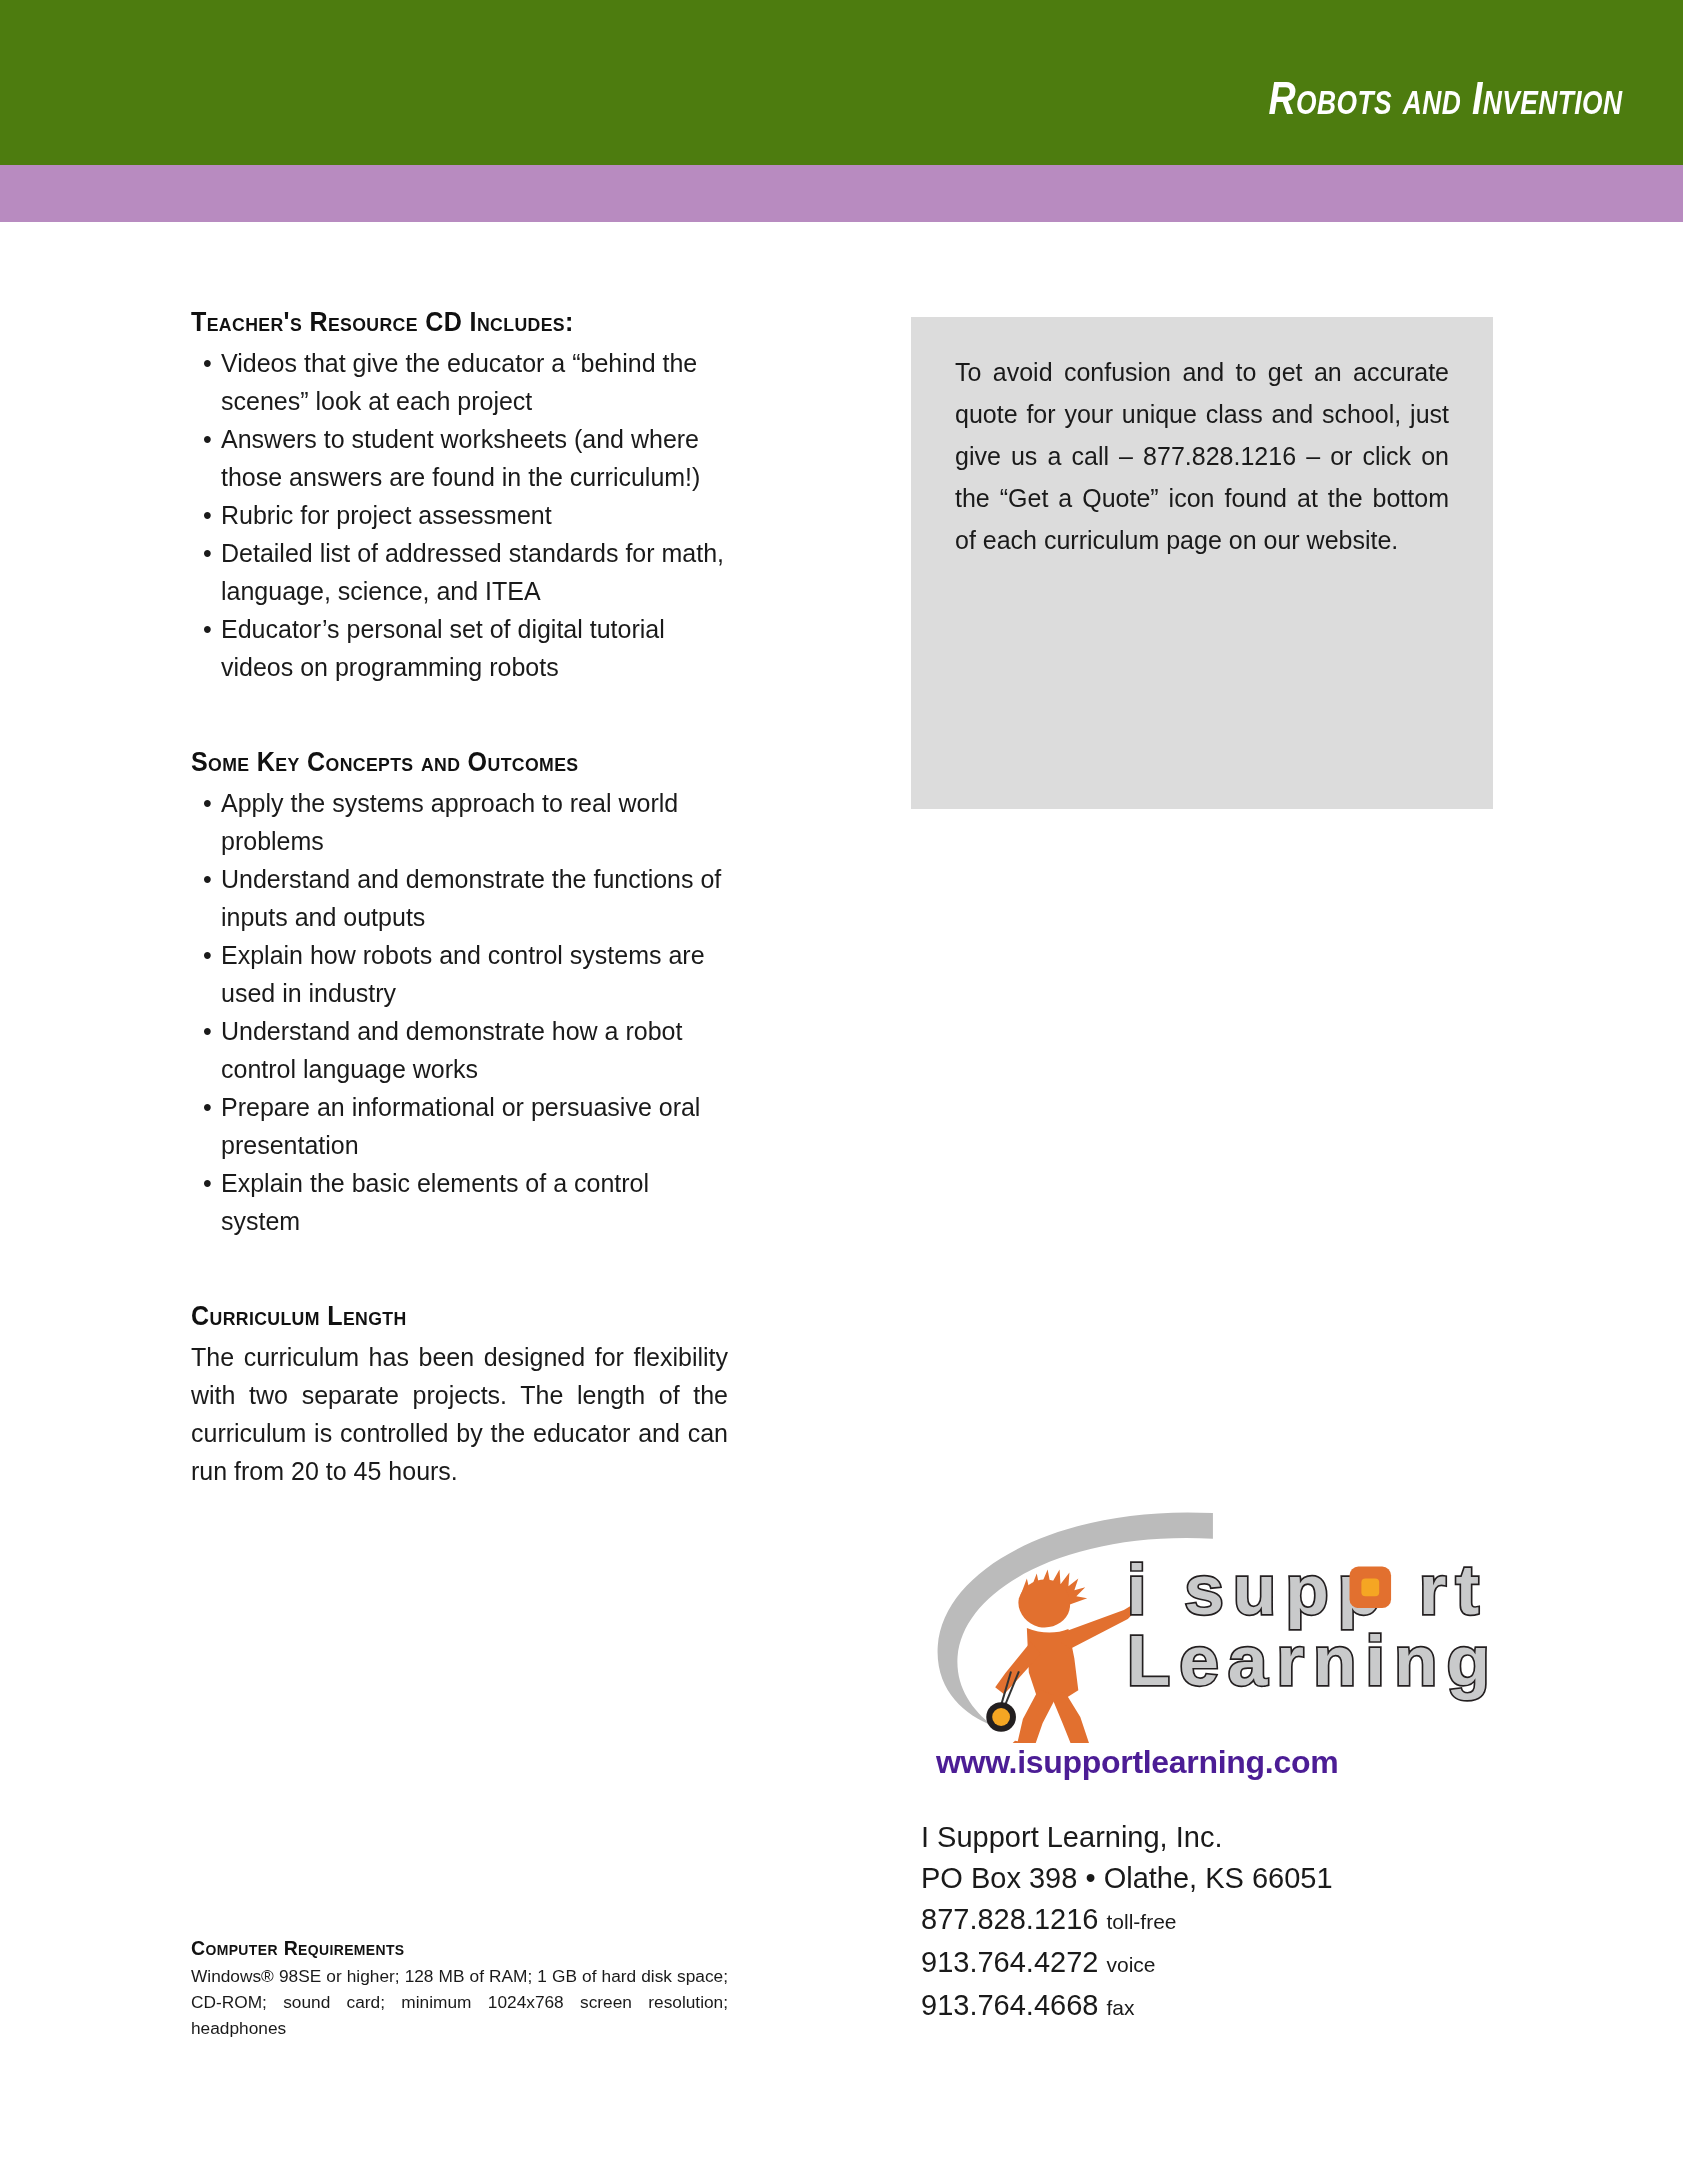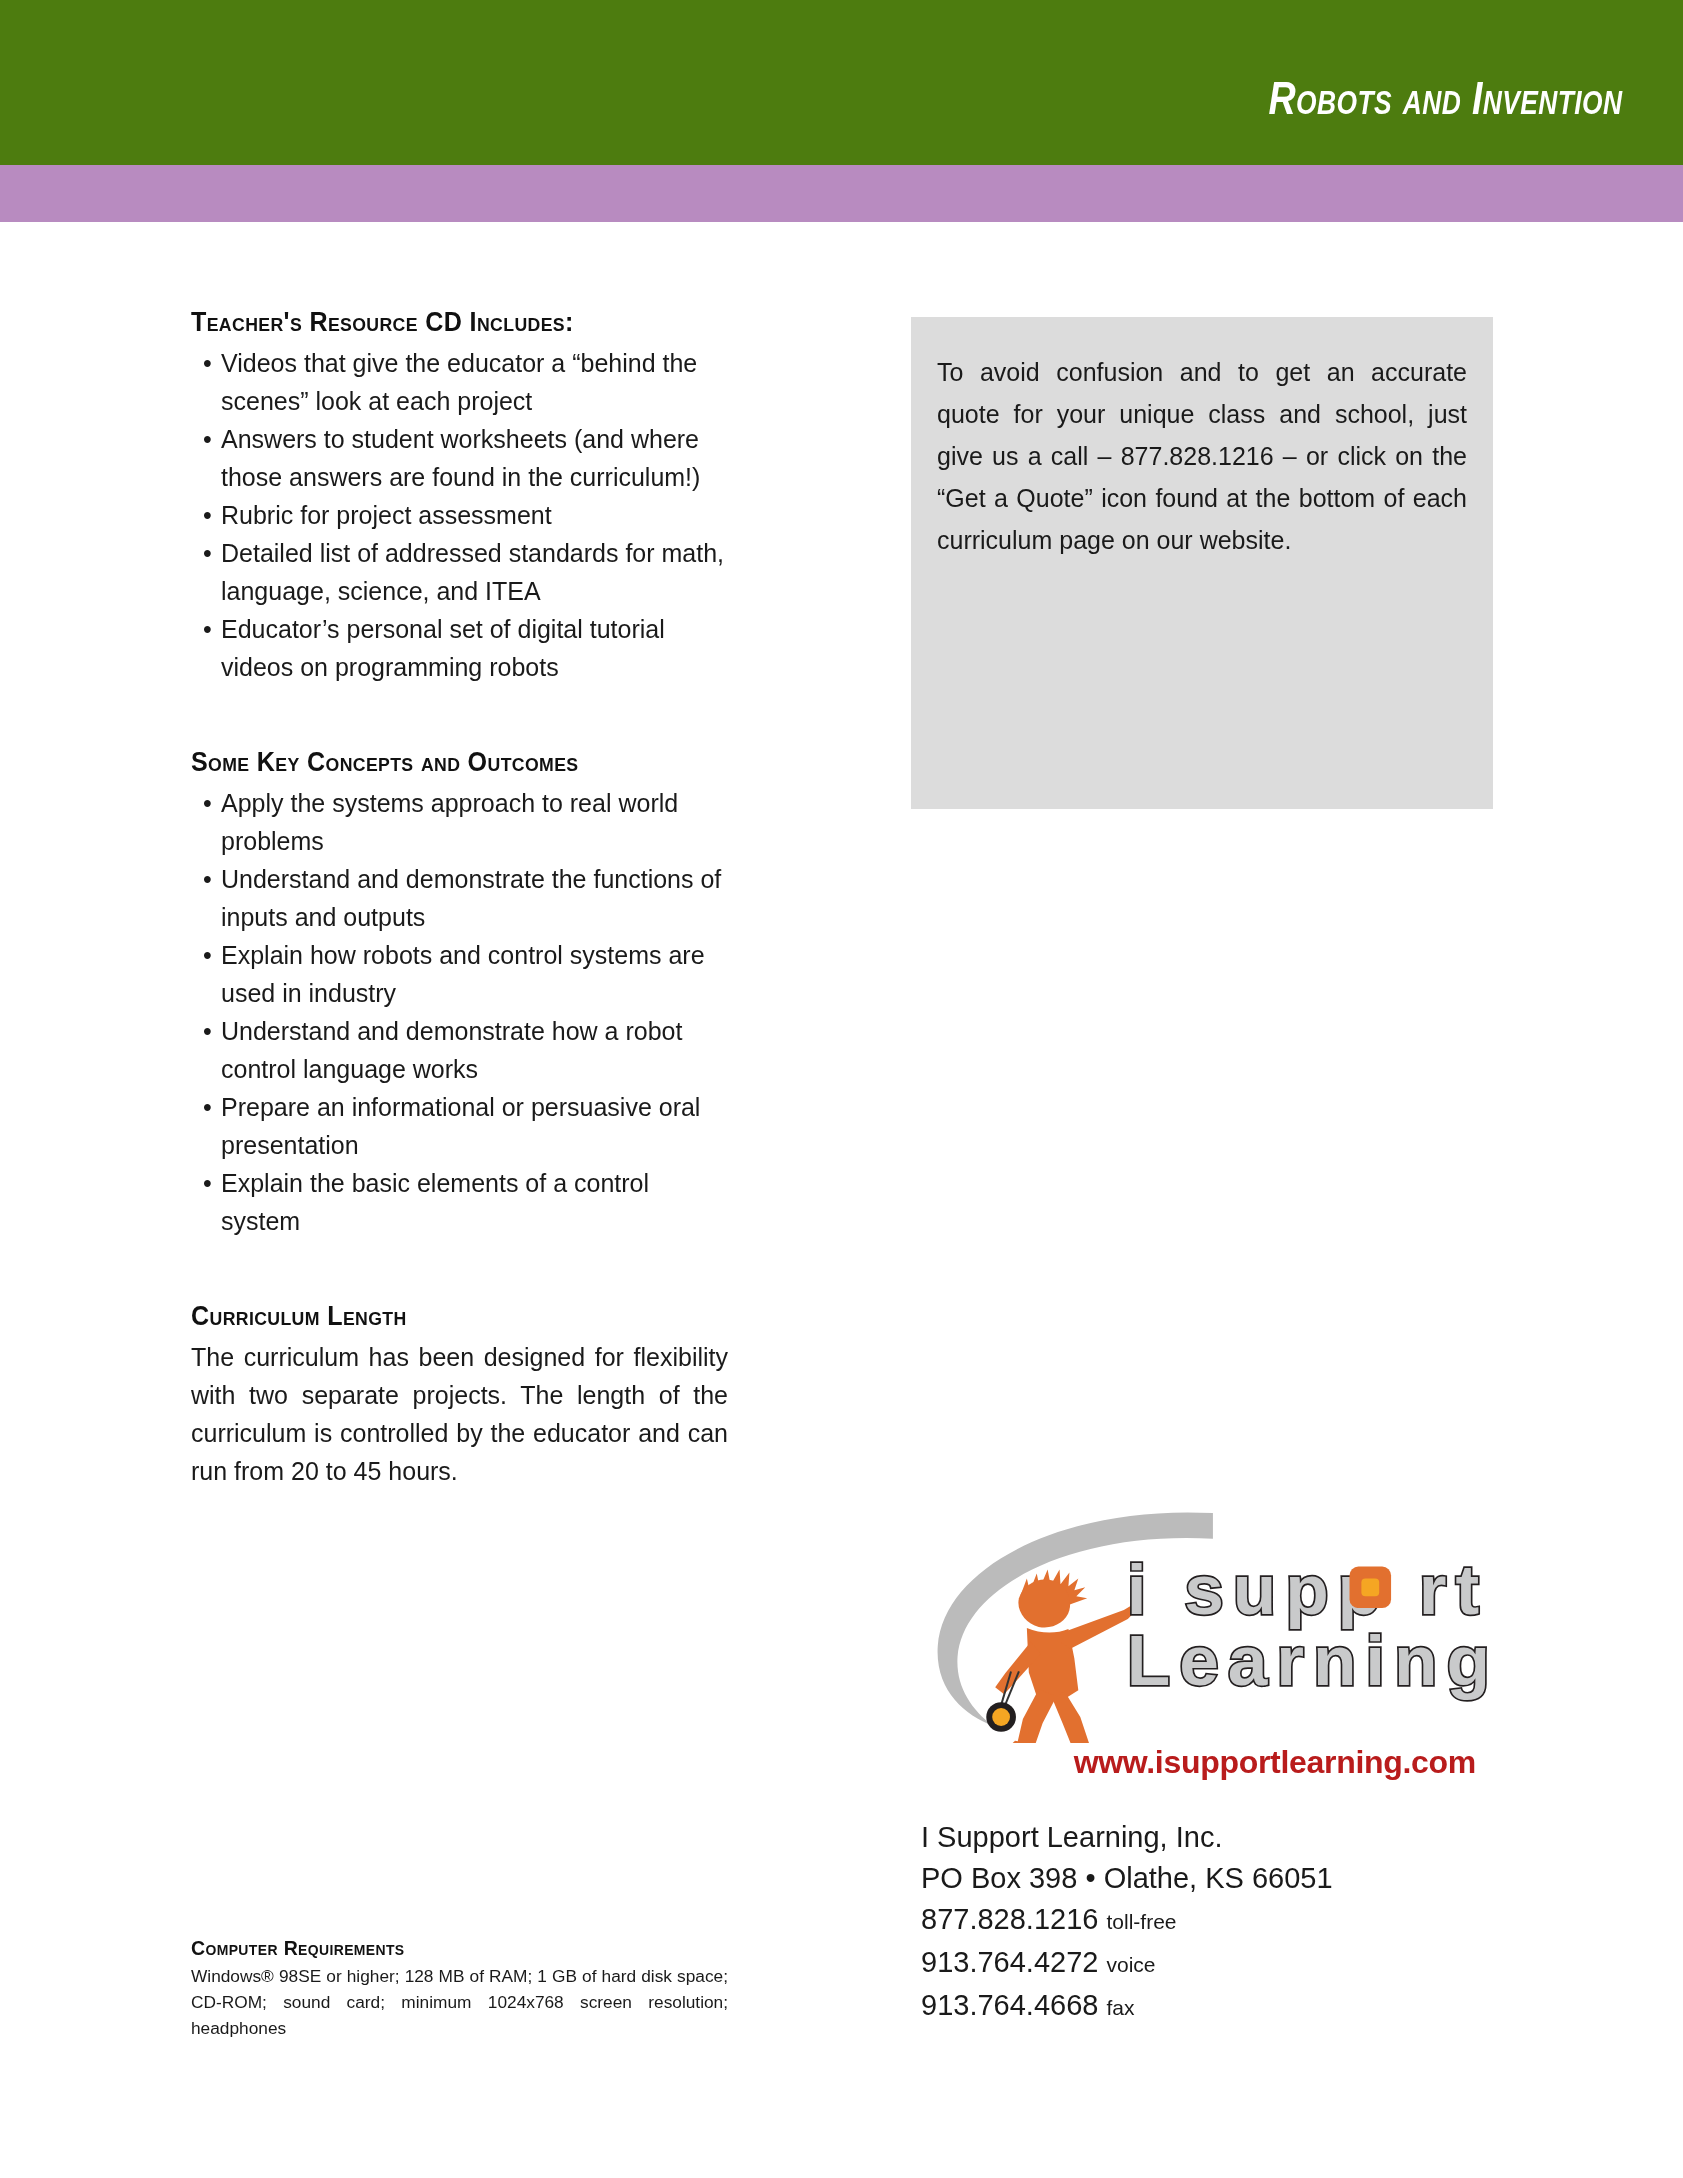--- a/index.html
+++ b/index.html
@@ -126,21 +126,21 @@
 
   
   .callout {
     position: absolute;
     left: 0;
     top: 10px;
     width: 582px;
     height: 492px;
     background: #DCDCDC;
     box-sizing: border-box;
-    padding: 34px 26px;
+    padding: 34px 44px;
   }
   .callout p {
     margin: 0;
     font-size: 25px;
     line-height: 42px;
     text-align: justify;
     color: #1a1a1a;
   }
   .callout p + p { margin-top: 28px; }
 
@@ -152,25 +152,25 @@
     width: 579px;
     height: 267px;
   }
   .logo-svg { display: block; }
 
   .logo-url {
     position: absolute;
     left: 20px;
     top: 249px;
     width: 540px;
-    text-align: right;
+    text-align: left;
     font-size: 32px;
     font-weight: bold;
     letter-spacing: -0.3px;
-    color: #b91c1c;
+    color: #4c1d95;
     white-space: nowrap;
   }
 
   
   .address {
     position: absolute;
     left: 10px;
     top: 1510px;
     width: 569px;
   }

